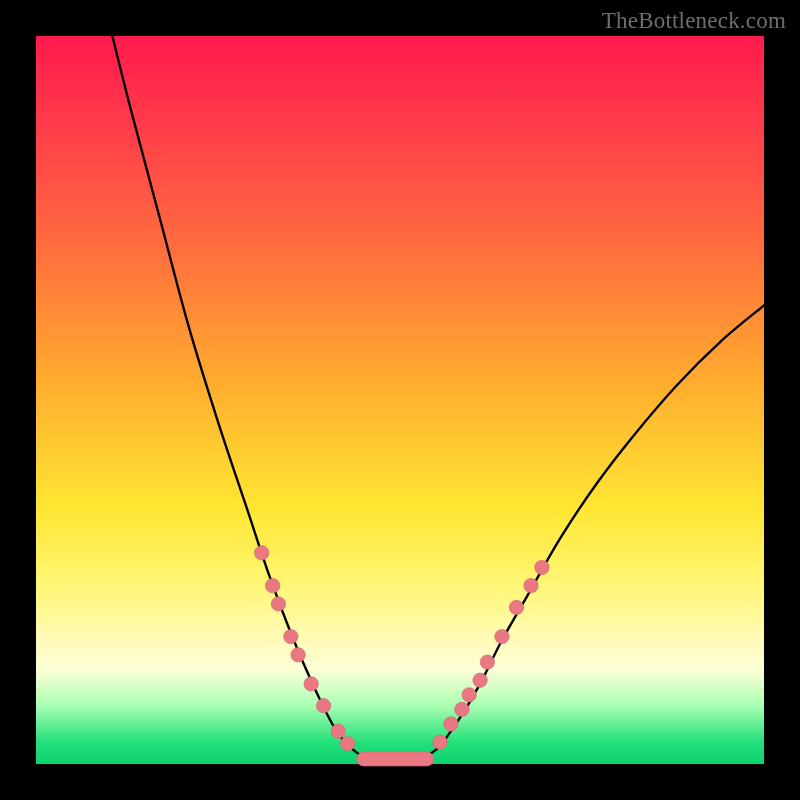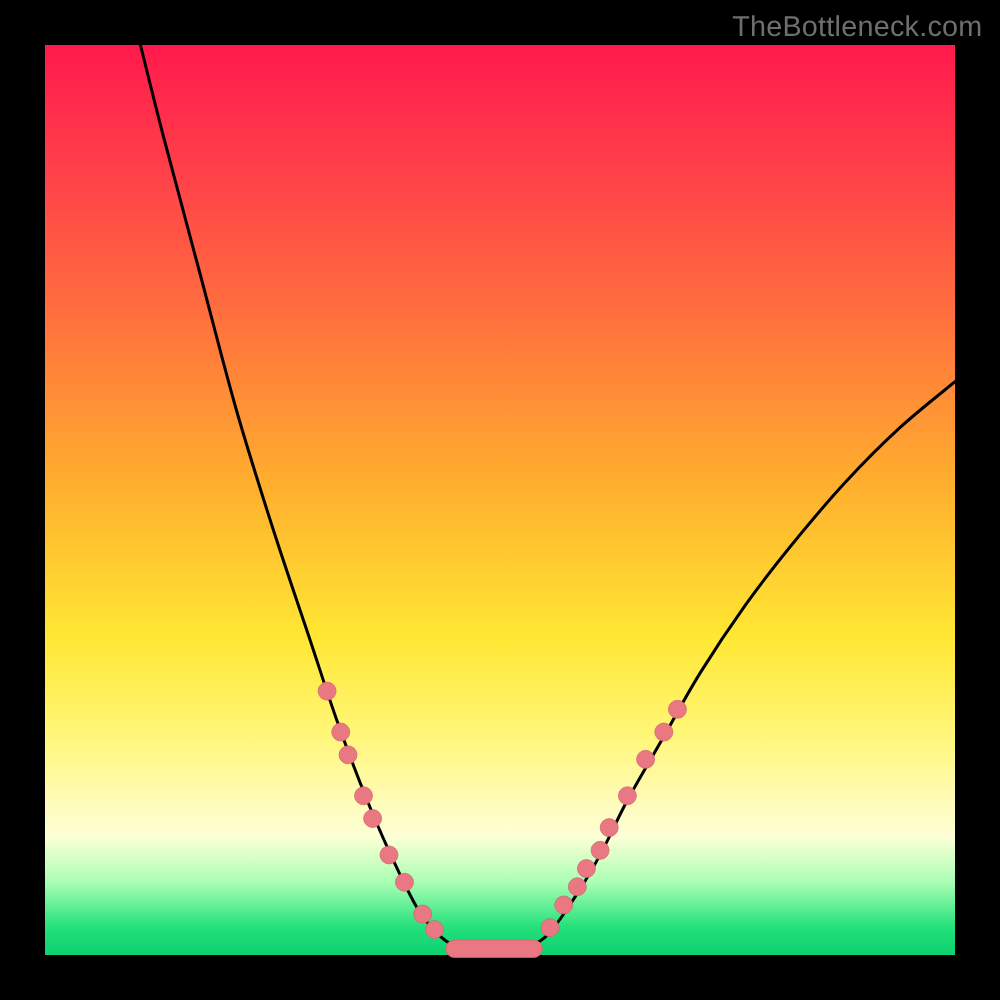--- a/index.html
+++ b/index.html
@@ -39,21 +39,21 @@
       #0cd26f 100%);
   }
   .watermark {
     position: absolute;
     top: 8px;
     right: 14px;
     color: #6e6e6e;
     font-size: 23px;
     font-weight: 400;
     letter-spacing: 0.2px;
-    font-family: Liberation Sans, sans-serif;
+    font-family: Liberation Serif, serif;
   }
   svg.curve {
     position: absolute;
     left: 0;
     top: 0;
     width: 100%;
     height: 100%;
     overflow: visible;
   }
 </style>

